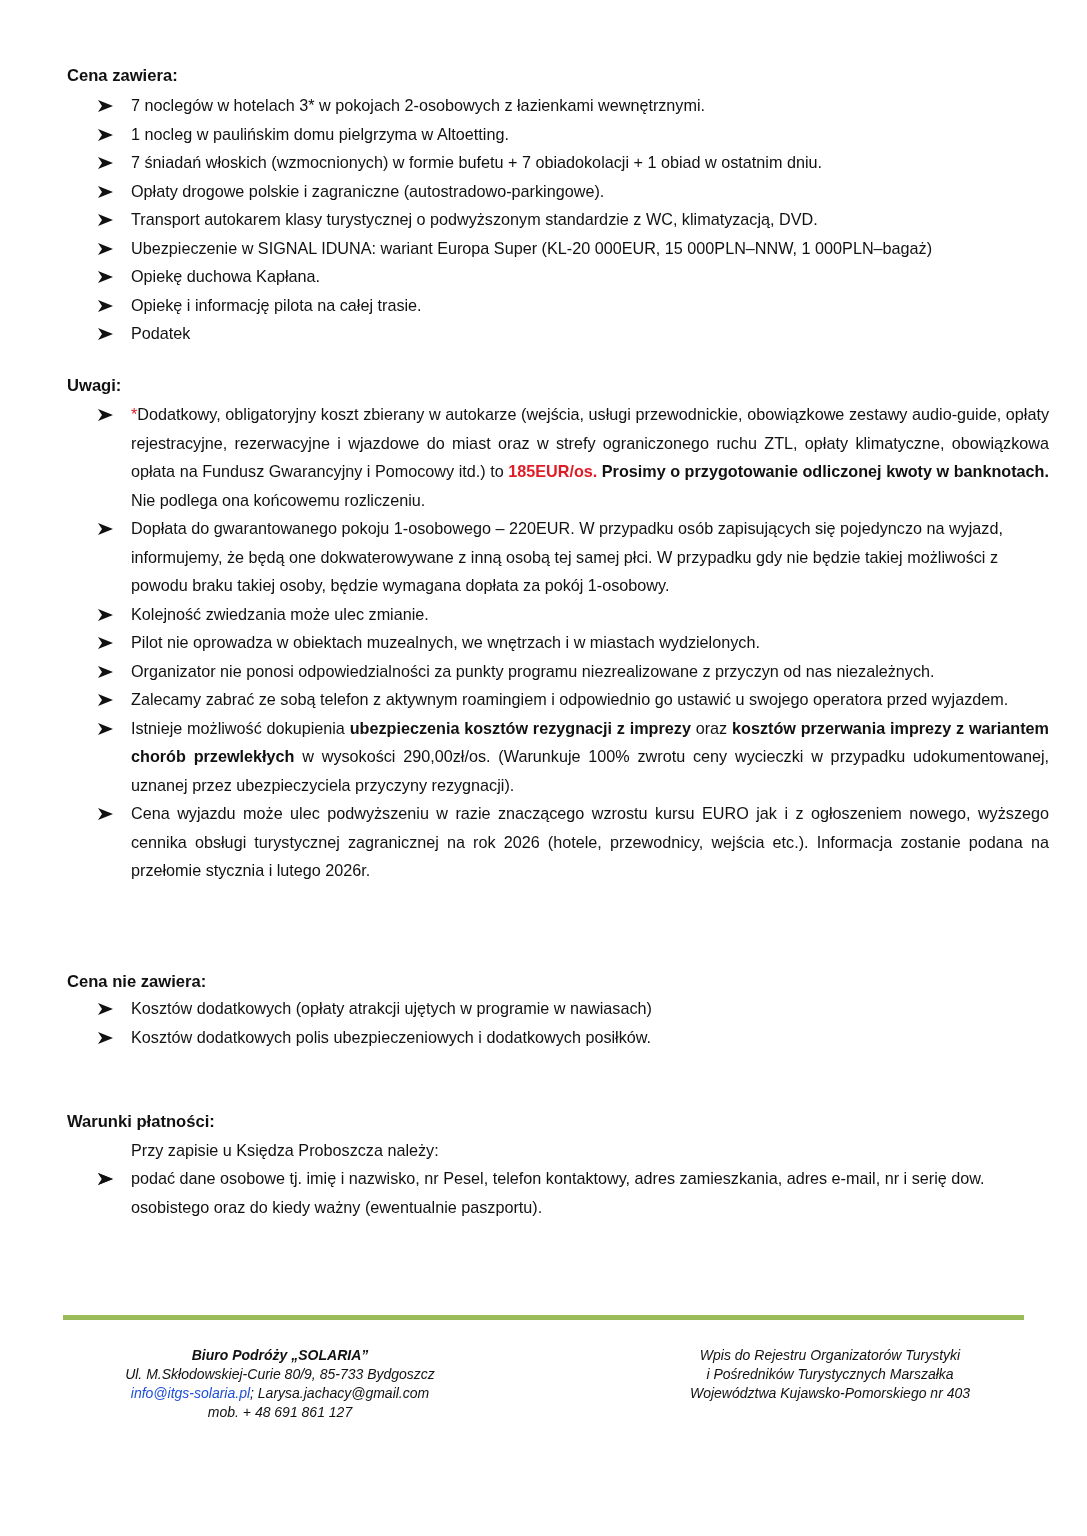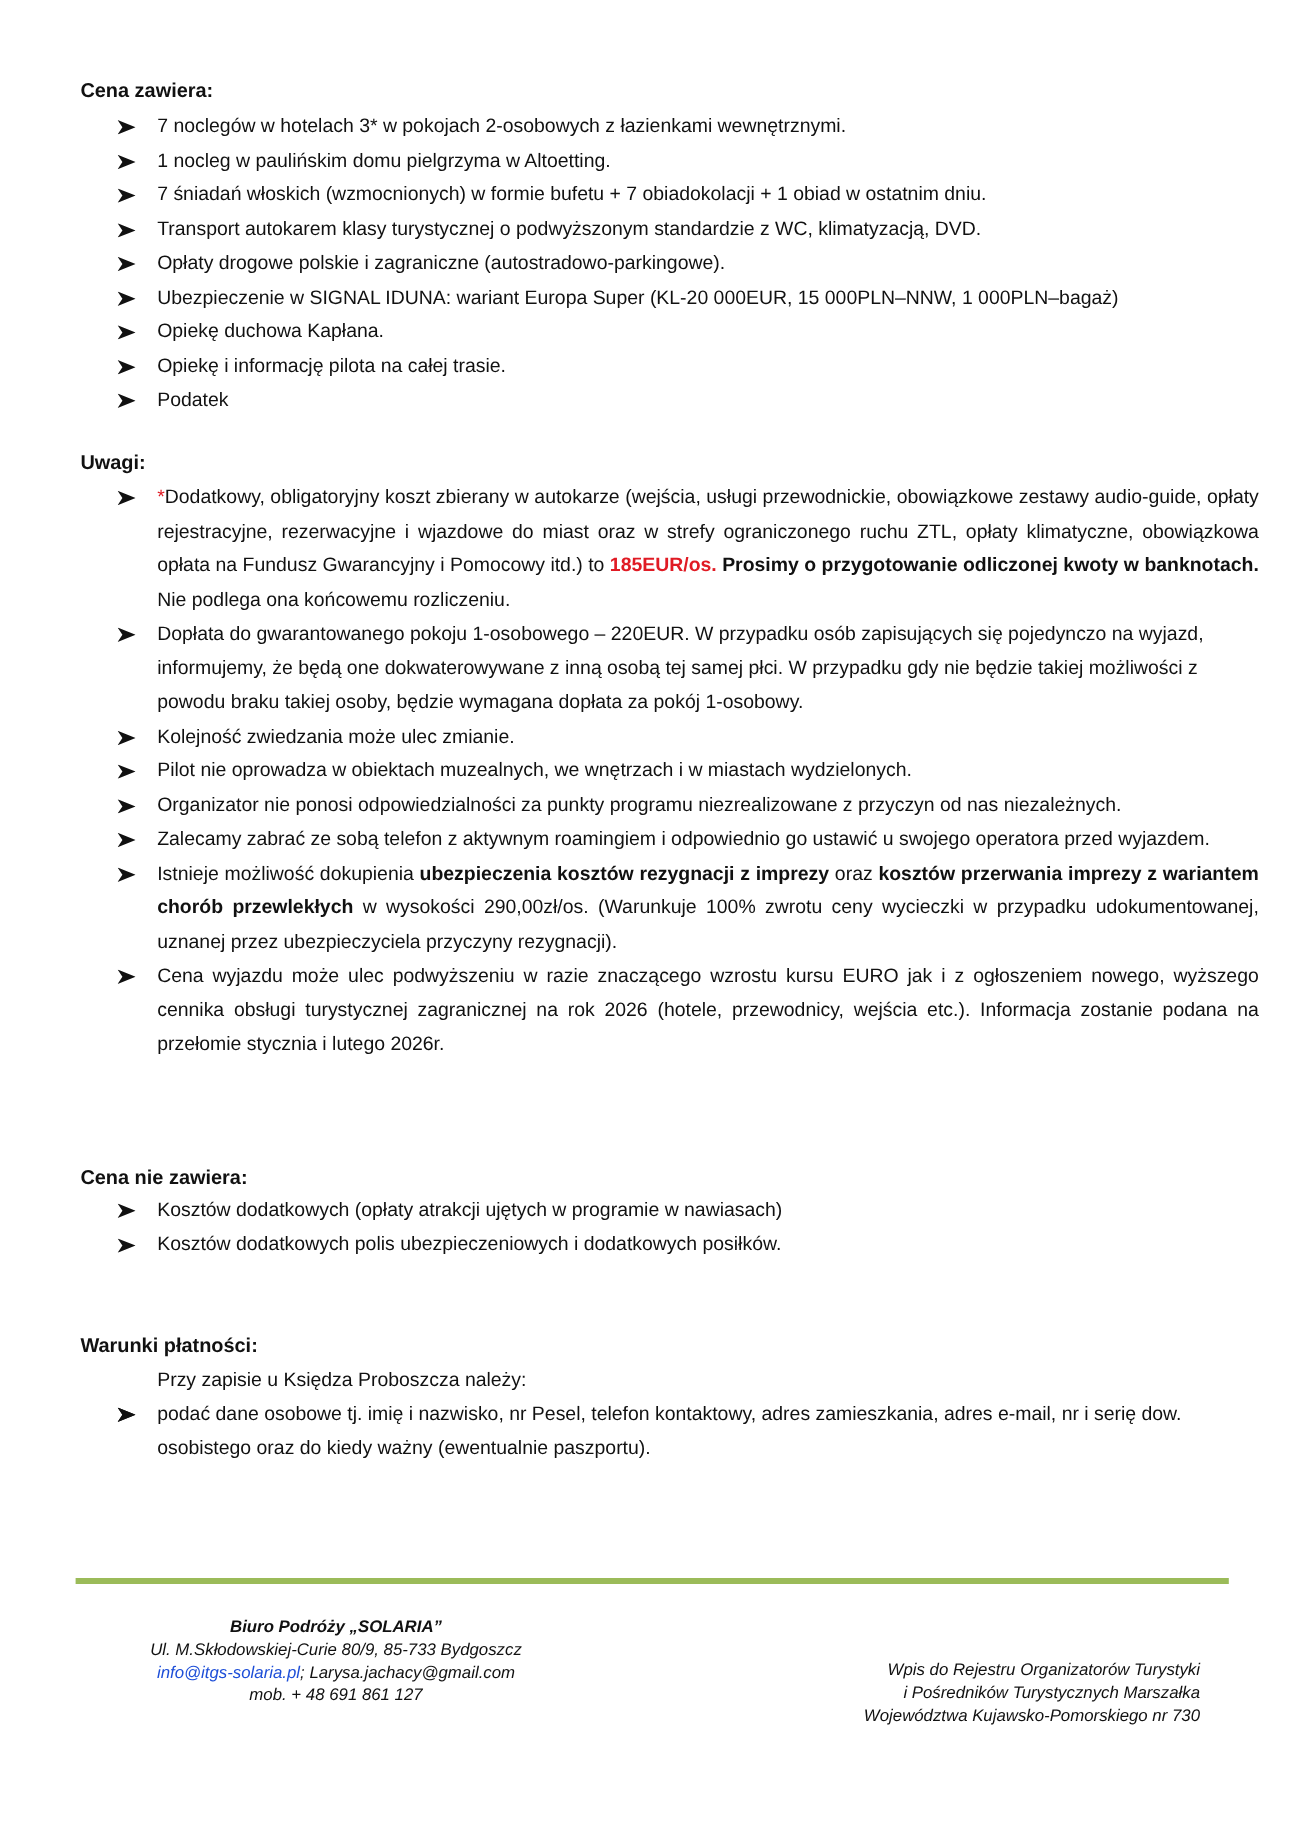--- a/index.html
+++ b/index.html
@@ -26,22 +26,22 @@
   .bold { font-weight: bold; }
   .plain-indent { position: absolute; left: 131px; line-height: 28px; }
   .footer-rule {
     position: absolute; left: 63px; width: 961px; top: 1315px; height: 5px; background: #9bbb59;
   }
   .footer-left {
     position: absolute; left: 100px; top: 1346px; width: 360px; text-align: center;
     font-style: italic; font-size: 14px; line-height: 19px;
   }
   .footer-right {
-    position: absolute; left: 660px; top: 1346px; width: 340px; text-align: right;
-    font-style: italic; font-size: 14px; line-height: 19px; margin-top: 36px;
+    position: absolute; left: 660px; top: 1346px; width: 340px; text-align: center;
+    font-style: italic; font-size: 14px; line-height: 19px;
   }
   .footer-left .fname { font-weight: bold; }
   .link { color: #1d4ed8; cursor: pointer; }
 </style>
 </head>
 <body>
 
 <div class="page">
 
   <div class="heading" style="top:62px">Cena zawiera:</div>
@@ -58,26 +58,26 @@
         </span><span>1 nocleg w paulińskim domu pielgrzyma w Altoetting.</span></li>
     <li class="li"><span class="bullet">
           <svg width="15" height="12" viewBox="0 0 15 12">
             <path d="M0 0 L15 6 L0 12 L4 6 Z" fill="#111"></path>
           </svg>
         </span><span>7 śniadań włoskich (wzmocnionych) w formie bufetu + 7 obiadokolacji + 1 obiad w ostatnim dniu.</span></li>
     <li class="li"><span class="bullet">
           <svg width="15" height="12" viewBox="0 0 15 12">
             <path d="M0 0 L15 6 L0 12 L4 6 Z" fill="#111"></path>
           </svg>
-        </span><span>Transport autokarem klasy turystycznej o podwyższonym standardzie z WC, klimatyzacją, DVD.</span></li>
+        </span><span>Opłaty drogowe polskie i zagraniczne (autostradowo-parkingowe).</span></li>
     <li class="li"><span class="bullet">
           <svg width="15" height="12" viewBox="0 0 15 12">
             <path d="M0 0 L15 6 L0 12 L4 6 Z" fill="#111"></path>
           </svg>
-        </span><span>Opłaty drogowe polskie i zagraniczne (autostradowo-parkingowe).</span></li>
+        </span><span>Transport autokarem klasy turystycznej o podwyższonym standardzie z WC, klimatyzacją, DVD.</span></li>
     <li class="li"><span class="bullet">
           <svg width="15" height="12" viewBox="0 0 15 12">
             <path d="M0 0 L15 6 L0 12 L4 6 Z" fill="#111"></path>
           </svg>
         </span><span>Ubezpieczenie w SIGNAL IDUNA: wariant Europa Super (KL-20 000EUR, 15 000PLN–NNW, 1 000PLN–bagaż)</span></li>
     <li class="li"><span class="bullet">
           <svg width="15" height="12" viewBox="0 0 15 12">
             <path d="M0 0 L15 6 L0 12 L4 6 Z" fill="#111"></path>
           </svg>
         </span><span>Opiekę duchowa Kapłana.</span></li>
@@ -169,15 +169,15 @@
   <div class="footer-rule"></div>
   <div class="footer-left">
     <div class="fname">Biuro Podróży „SOLARIA”</div>
     <div>Ul. M.Skłodowskiej-Curie 80/9, 85-733 Bydgoszcz</div>
     <div><span class="link">info@itgs-solaria.pl</span><span>; </span><span>Larysa.jachacy@gmail.com</span></div>
     <div>mob. + 48 691 861 127</div>
   </div>
   <div class="footer-right">
     <div>Wpis do Rejestru Organizatorów Turystyki</div>
     <div>i Pośredników Turystycznych Marszałka</div>
-    <div>Województwa Kujawsko-Pomorskiego nr 730</div>
+    <div>Województwa Kujawsko-Pomorskiego nr 403</div>
   </div>
 </div>
 
 </body></html>

